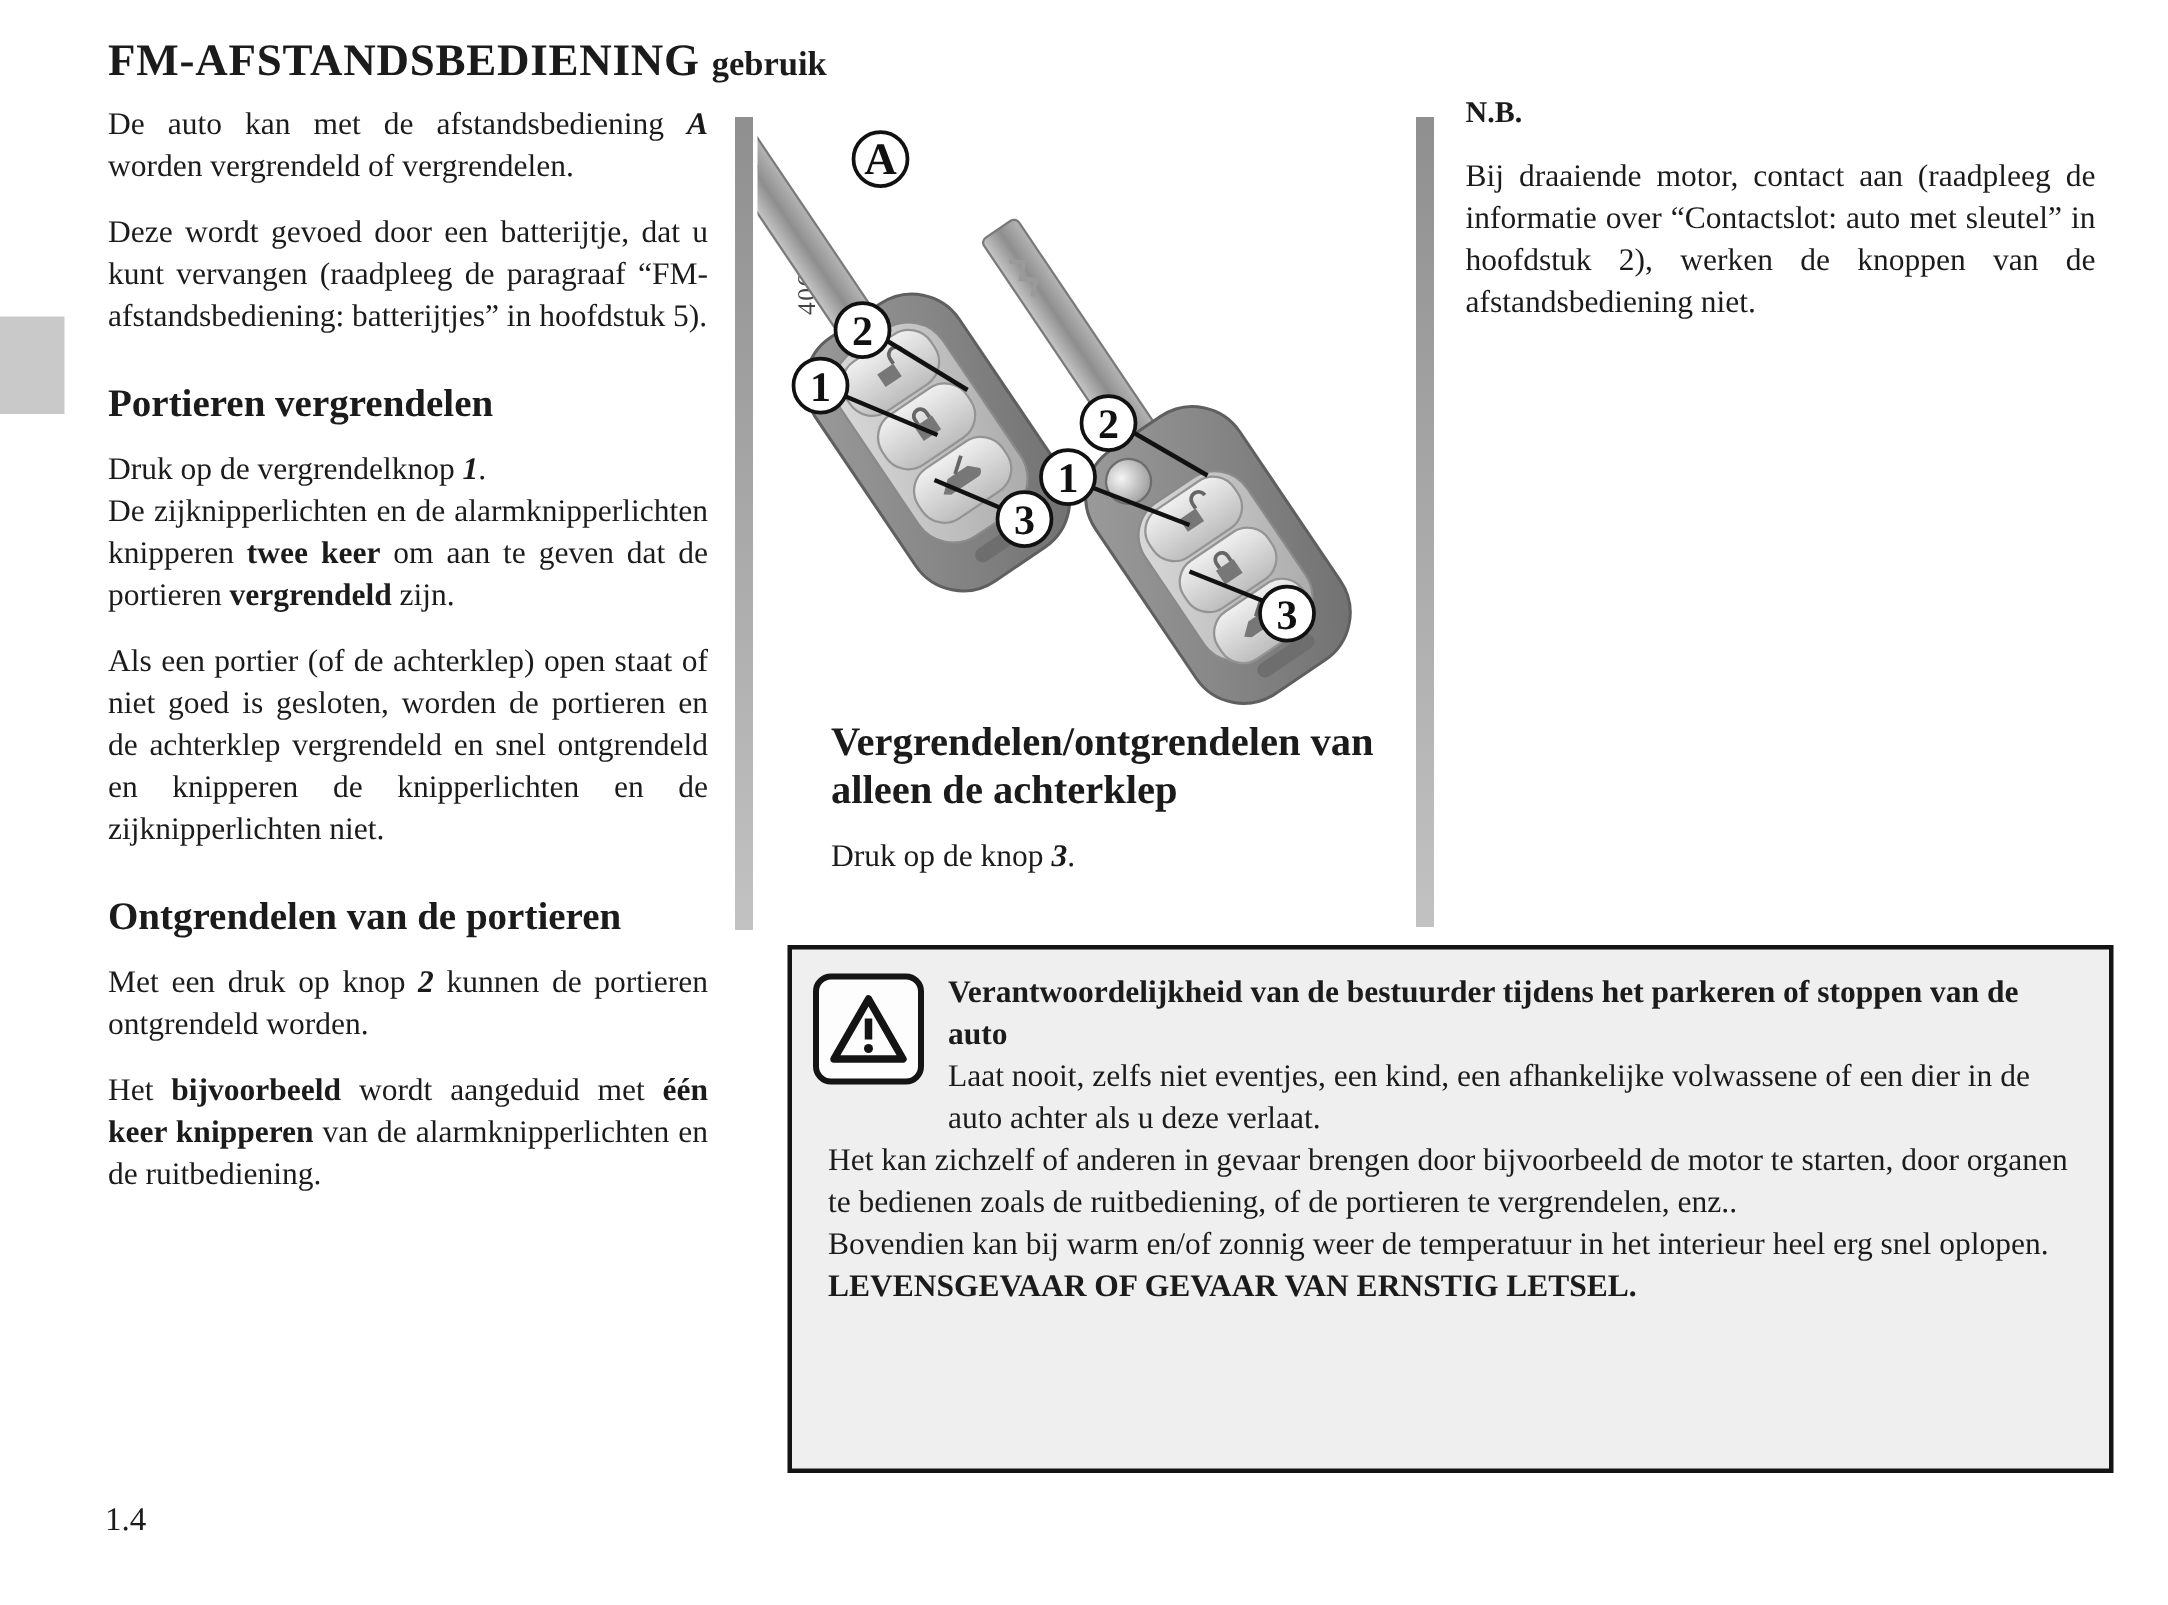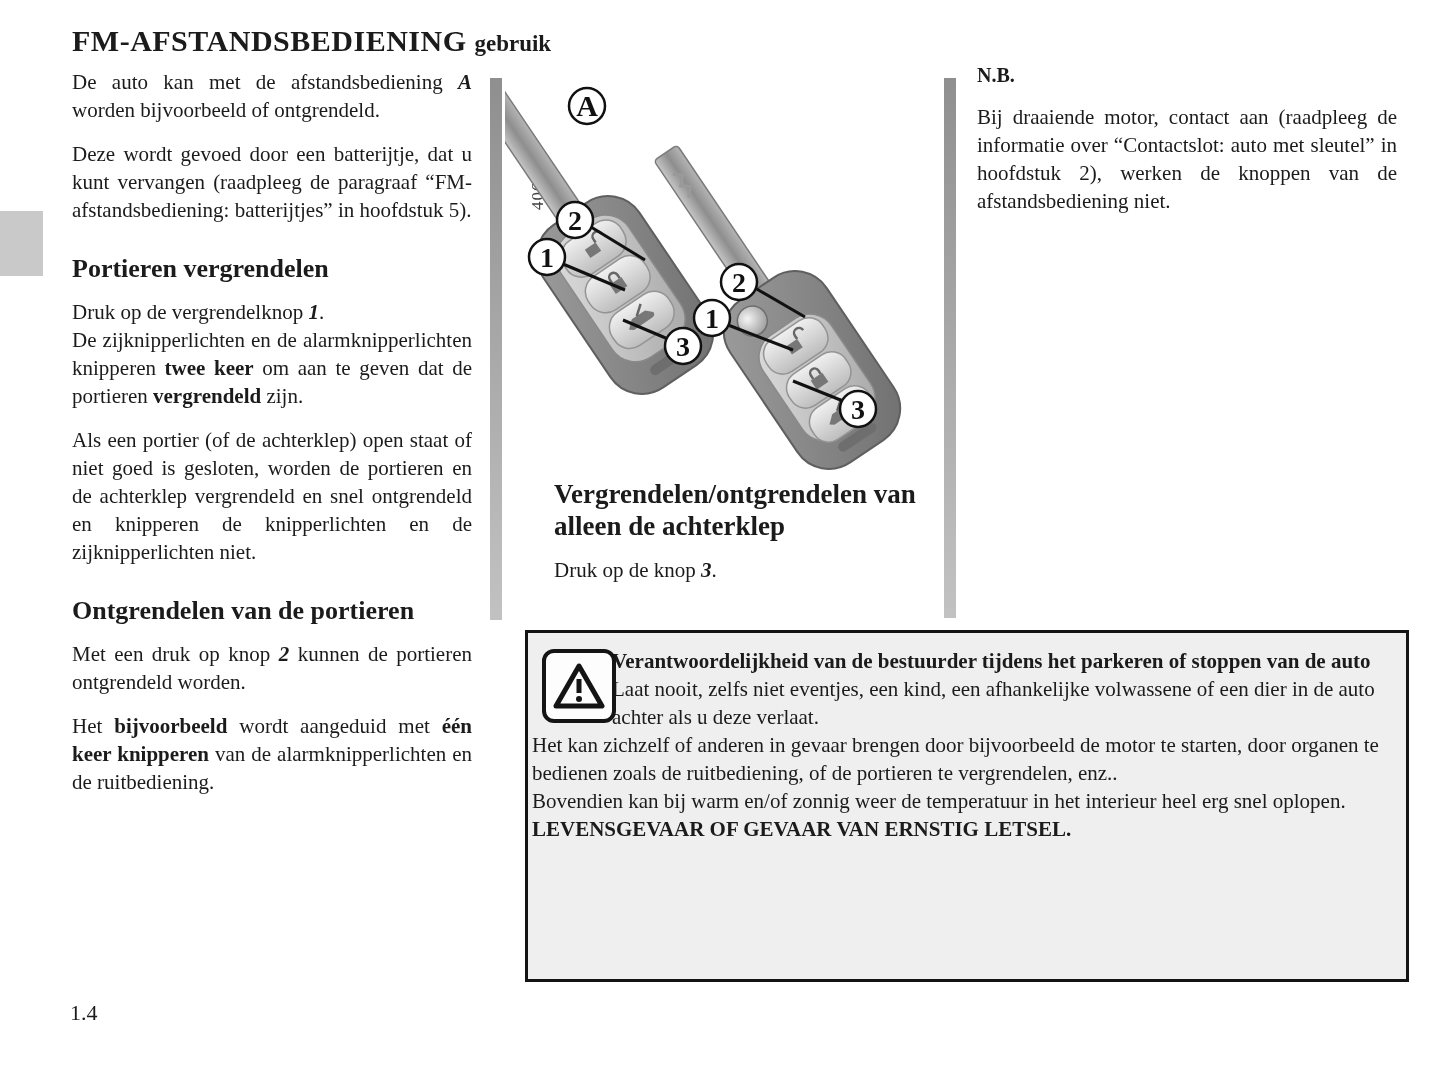--- a/index.html
+++ b/index.html
@@ -26,21 +26,21 @@
 
   .caption{position:absolute;left:554px;top:478px;width:400px;}
   .caption h2{margin:0 0 14px 0;font-size:27px;line-height:32px;}
   .caption p{font-size:21px;line-height:28px;margin:0;}
 
   .col-right{position:absolute;left:977px;top:64px;width:420px;}
   .col-right h2{font-size:20px;font-weight:bold;margin:0 0 16px 0;}
   .col-right p{font-size:21px;line-height:28px;text-align:justify;margin:0;}
 
   .warnbox{position:absolute;left:525px;top:630px;width:884px;height:352px;
-           background:#efefef;border:3px solid #141414;box-sizing:border-box;padding:14px 4px;}
+           background:#efefef;border:3px solid #141414;box-sizing:border-box;padding:14px 24px;}
   .warn-icon{position:absolute;left:14px;top:16px;width:66px;height:66px;border:4px solid #141414;
              border-radius:12px;background:#fdfdfd;display:flex;align-items:center;justify-content:center;}
   .warn-head{margin-left:80px;font-size:21px;line-height:28px;}
   .warn-head .wtitle{font-weight:bold;}
   .warnbox .full{font-size:21px;line-height:28px;margin:0;}
   .warnbox .shout{font-weight:bold;}
 
   .page-num{position:absolute;left:70px;top:1000px;font-size:22px;}
 
   svg text.callout-num{font-size:28px;font-weight:bold;fill:#111;}
@@ -52,21 +52,21 @@
 
 <div class="page">
 
   <div class="page-title">
     <span class="main">FM-AFSTANDSBEDIENING</span><span class="suffix">gebruik</span>
   </div>
 
   <div class="tab-marker"></div>
 
   <div class="col-left">
-    <p><span>De auto kan met de afstandsbediening </span><span class="num">A</span><span> worden bijvoorbeeld of ontgrendeld.</span></p>
+    <p><span>De auto kan met de afstandsbediening </span><span class="num">A</span><span> worden vergrendeld of vergrendelen.</span></p>
     <p>Deze wordt gevoed door een batterijtje, dat u kunt vervangen (raadpleeg de paragraaf “FM-afstandsbediening: batterijtjes” in hoofdstuk 5).</p>
 
     <h2>Portieren vergrendelen</h2>
     <p style="margin-bottom:0;"><span>Druk op de vergrendelknop </span><span class="num">1</span><span>.</span></p>
     <p><span>De zijknipperlichten en de alarmknipperlichten knipperen </span><b>twee keer</b><span> om aan te geven dat de portieren </span><b>vergrendeld</b><span> zijn.</span></p>
     <p>Als een portier (of de achterklep) open staat of niet goed is gesloten, worden de portieren en de achterklep vergrendeld en snel ontgrendeld en knipperen de knipperlichten en de zijknipperlichten niet.</p>
 
     <h2>Ontgrendelen van de portieren</h2>
     <p><span>Met een druk op knop </span><span class="num">2</span><span> kunnen de portieren ontgrendeld worden.</span></p>
     <p><span>Het </span><b>bijvoorbeeld</b><span> wordt aangeduid met </span><b>één keer knipperen</b><span> van de alarmknipperlichten en de ruitbediening.</span></p>

